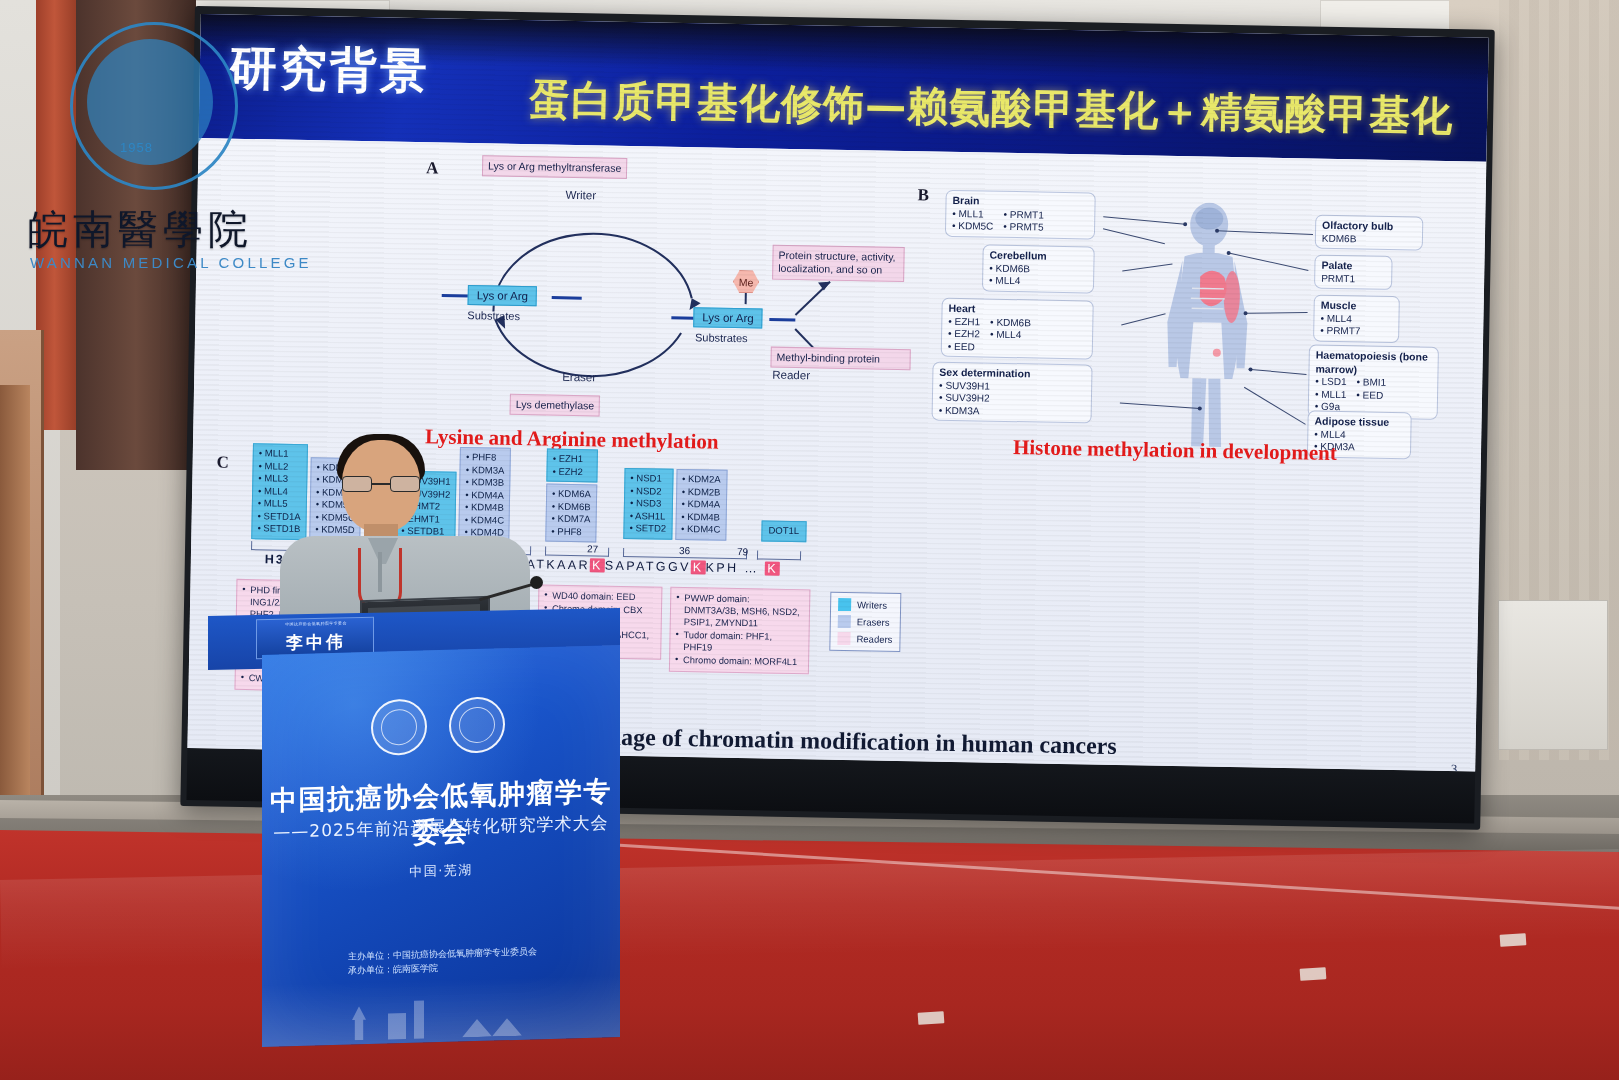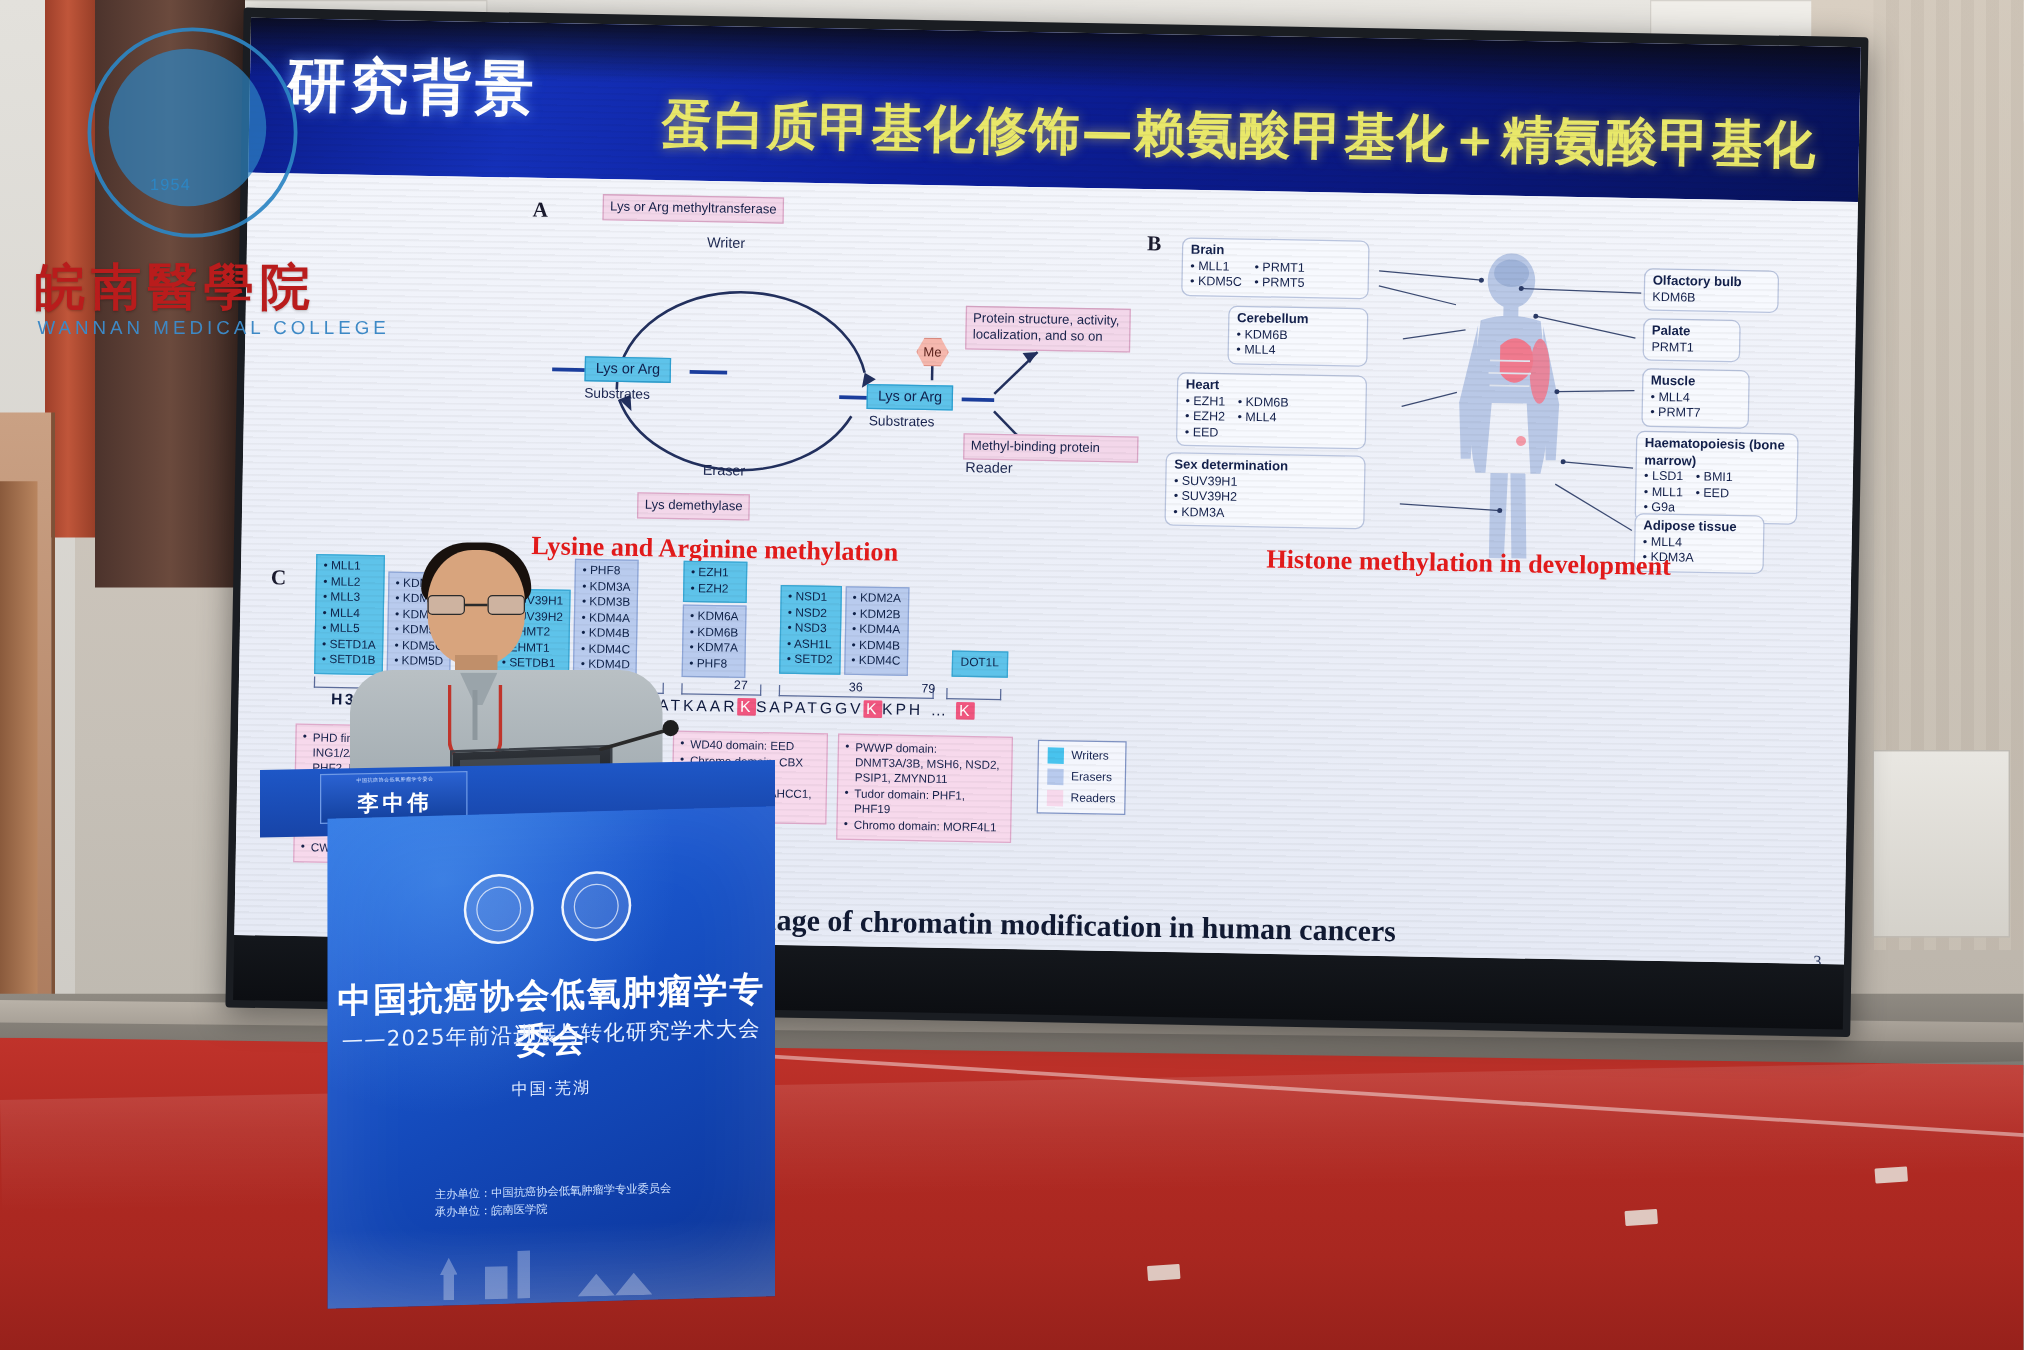--- a/index.html
+++ b/index.html
@@ -228,22 +228,22 @@
     position:absolute; left:42px; top:0px; width:168px; height:168px;
     border-radius:50%; border:3px solid #2d86c4;
     opacity:.92;
   }
   .wm-seal-inner {
     position:absolute; left:14px; top:14px; width:126px; height:126px;
     border-radius:50%; background:#2d86c4; opacity:.75;
   }
   .wm-cn {
     position:absolute; left:0px; top:180px; width:290px;
-    font-family:"DejaVu Sans", sans-serif; font-size:40px; font-weight:700;
-    color:#b91c1c; letter-spacing:5px; text-shadow:0 1px 2px rgba(0,0,0,.25);
+    font-family:"DejaVu Sans", sans-serif; font-size:40px; font-weight:400;
+    color:#0f172a; letter-spacing:5px; text-shadow:0 1px 2px rgba(0,0,0,.25);
   }
   .wm-en {
     position:absolute; left:2px; top:232px; width:290px;
     font-size:15px; color:#3d89c6; letter-spacing:3.2px;
   }
   .wm-1958 {
     position:absolute; left:92px; top:118px; font-size:13px; color:#2d86c4; letter-spacing:1px;
   }
   
   #speaker { position:absolute; left:280px; top:440px; width:250px; height:230px; z-index:18; }
@@ -709,21 +709,21 @@
       </div>
 
       <div class="scanline-overlay"></div>
     </div>
   </div>
 
   <div id="watermark">
     <div class="wm-seal">
       <div class="wm-seal-inner"></div>
     </div>
-    <div class="wm-1958">1954</div>
+    <div class="wm-1958">1958</div>
     <div class="wm-cn">皖南醫學院</div>
     <div class="wm-en">WANNAN MEDICAL COLLEGE</div>
   </div>
 
   <div id="speaker">
     <div class="sp-hair"></div>
     <div class="sp-head"></div>
     <div class="sp-glass">
         <i class="l"></i>
         <i class="r"></i>

